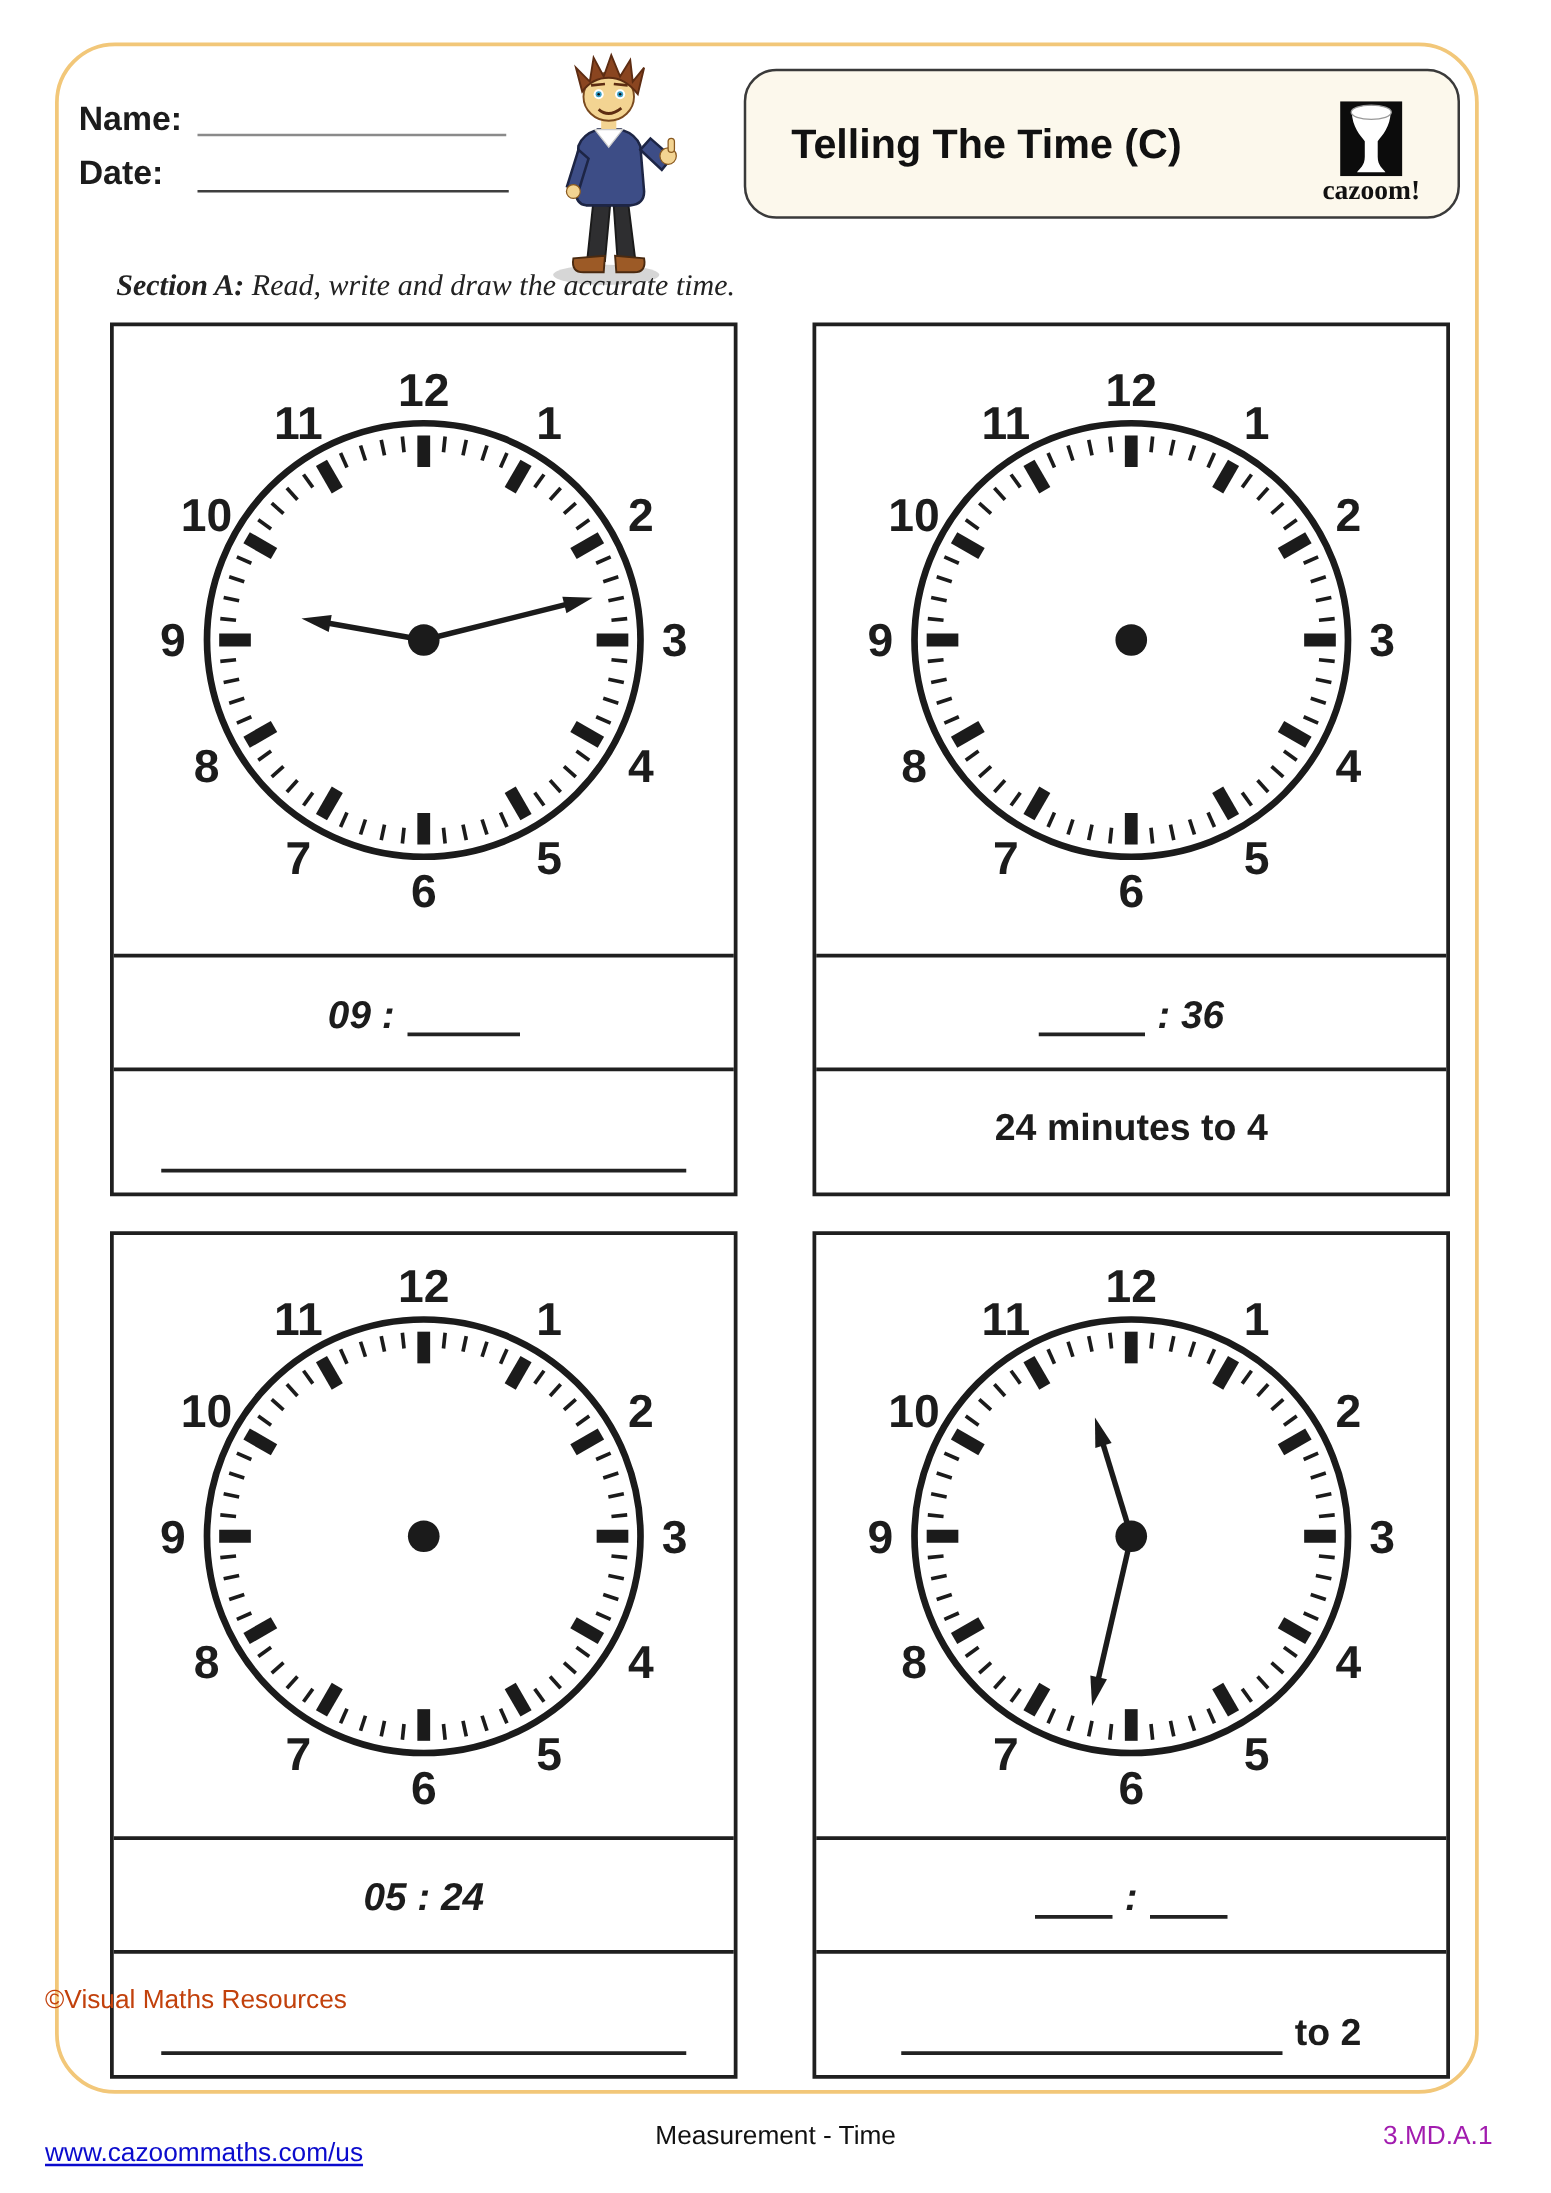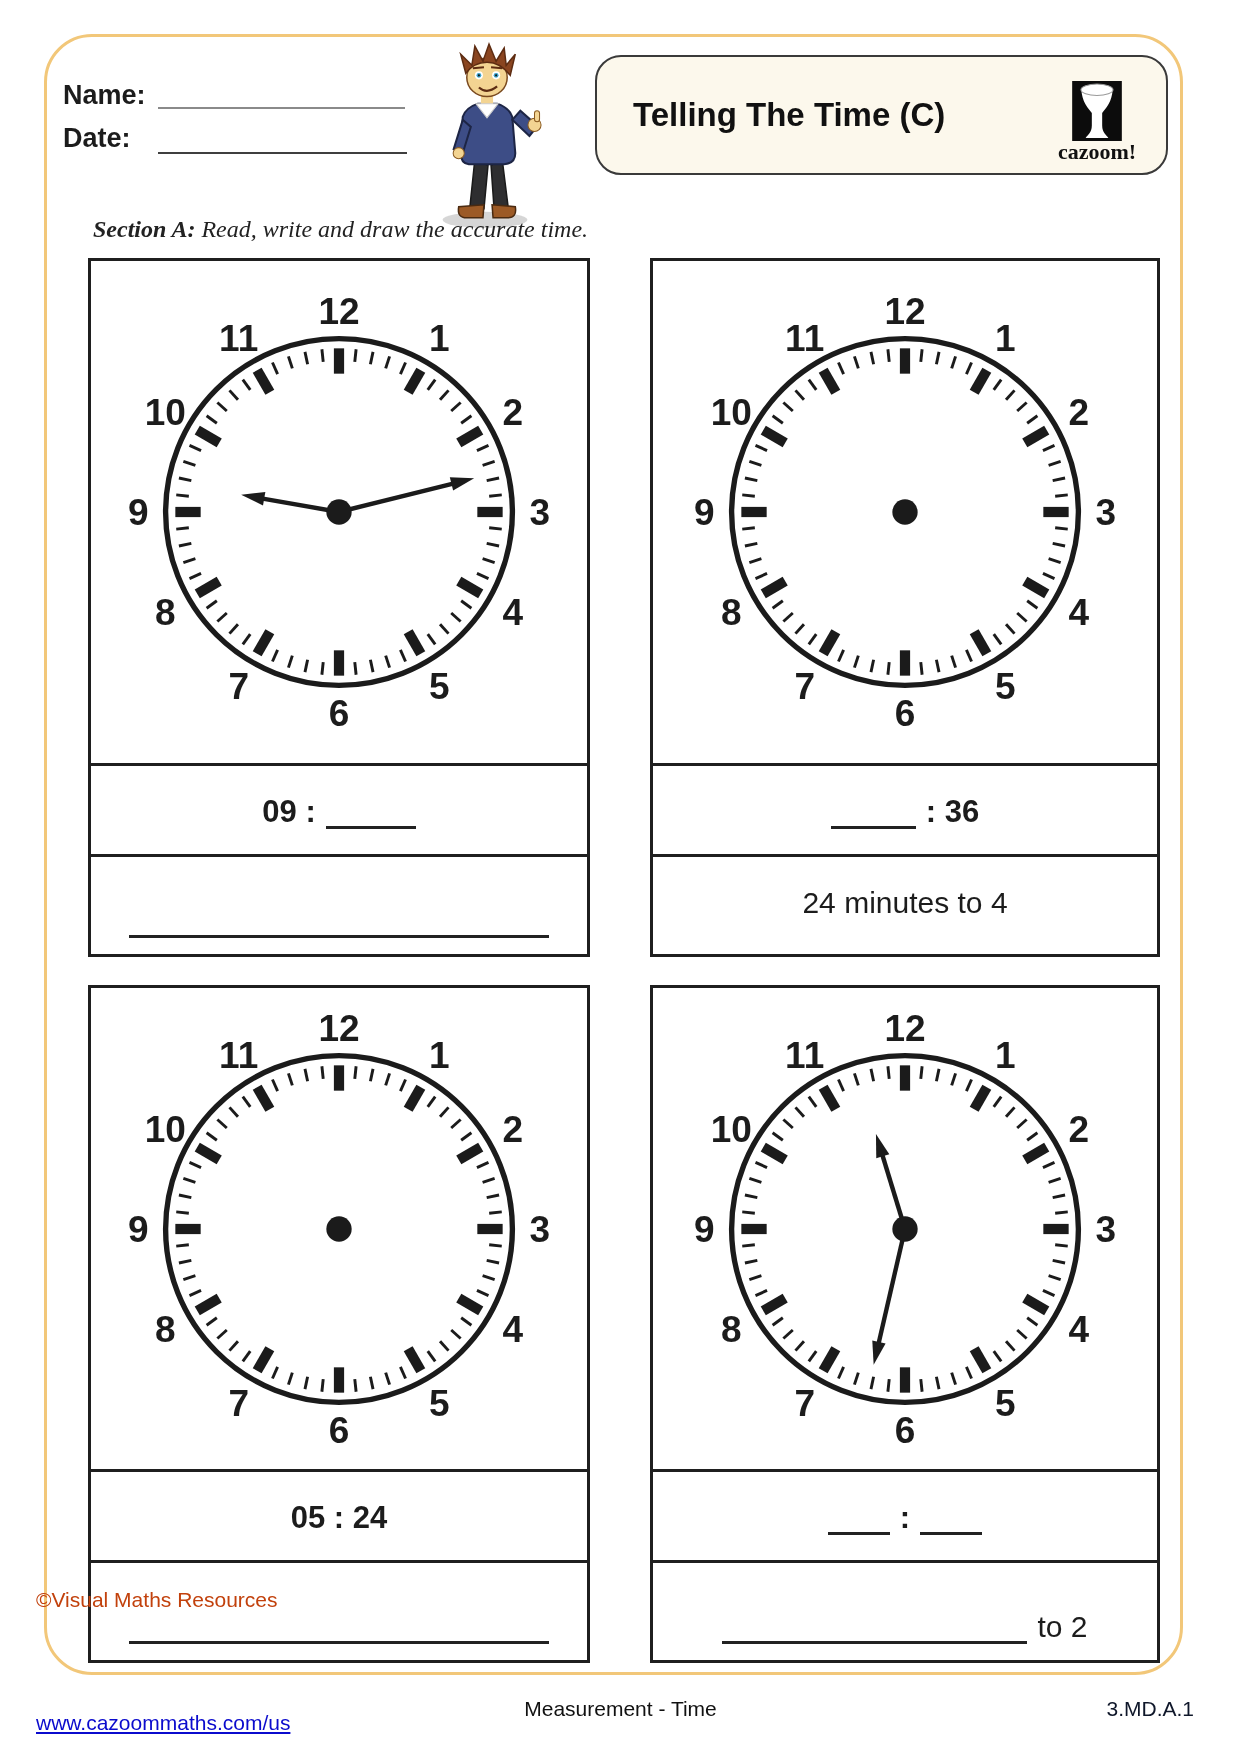--- a/index.html
+++ b/index.html
@@ -36,40 +36,40 @@
   .clock-box{
     position:absolute;border:3px solid #1f1f1f;box-sizing:border-box;
     display:flex;flex-direction:column;background:#fff;
   }
   .box1{left:88px;top:258px;width:502px;height:699px;}
   .box2{left:650px;top:258px;width:510px;height:699px;}
   .box3{left:88px;top:985px;width:502px;height:678px;}
   .box4{left:650px;top:985px;width:510px;height:678px;}
   .clock-area{flex:1 1 auto;display:flex;align-items:center;justify-content:center;overflow:hidden;}
   .clock-area svg{width:452px;height:452px;max-height:100%;}
-  .time-row{height:88px;border-top:3px solid #1f1f1f;flex:0 0 auto;}
+  .time-row{height:88px;border-top:3px solid #1f1f1f;flex:0 0 auto;font-style:italic;}
   .answer-row{height:97px;border-top:3px solid #1f1f1f;flex:0 0 auto;}
   .time-row .row-content{
     display:flex;align-items:baseline;justify-content:center;gap:10px;
     height:100%;box-sizing:border-box;padding-top:28px;
     font-size:31px;font-weight:bold;color:#1c1c1c;
   }
   .answer-row .row-content{
     display:flex;align-items:flex-end;justify-content:center;gap:10px;
     height:100%;box-sizing:border-box;padding-bottom:16px;
-    font-size:30px;font-weight:normal;color:#1c1c1c;
+    font-size:30px;font-weight:bold;color:#1c1c1c;
   }
   .answer-row .row-content.txt-only{align-items:center;padding-bottom:6px;}
   .blank{display:inline-block;height:1px;border-bottom:3px solid #222;position:relative;top:7px;}
   .answer-row .blank{top:0;}
   
   .f-copy{left:36px;top:1588px;font-size:21px;color:#c2410c;}
   .f-link{left:36px;top:1711px;font-size:21px;color:#0b0bcd;text-decoration:underline;cursor:pointer;}
   .f-center{left:50%;transform:translateX(-50%);top:1697px;font-size:21px;color:#111;}
-  .f-std{right:47px;top:1697px;font-size:21px;color:#0f172a;}
+  .f-std{right:47px;top:1697px;font-size:21px;color:#a21caf;}
 </style>
 </head>
 <body>
 
 <div class="abs page-border"></div>
 
 <div class="abs name-label">Name:</div>
 <div class="abs name-line"></div>
 <div class="abs date-label">Date:</div>
 <div class="abs date-line"></div>

